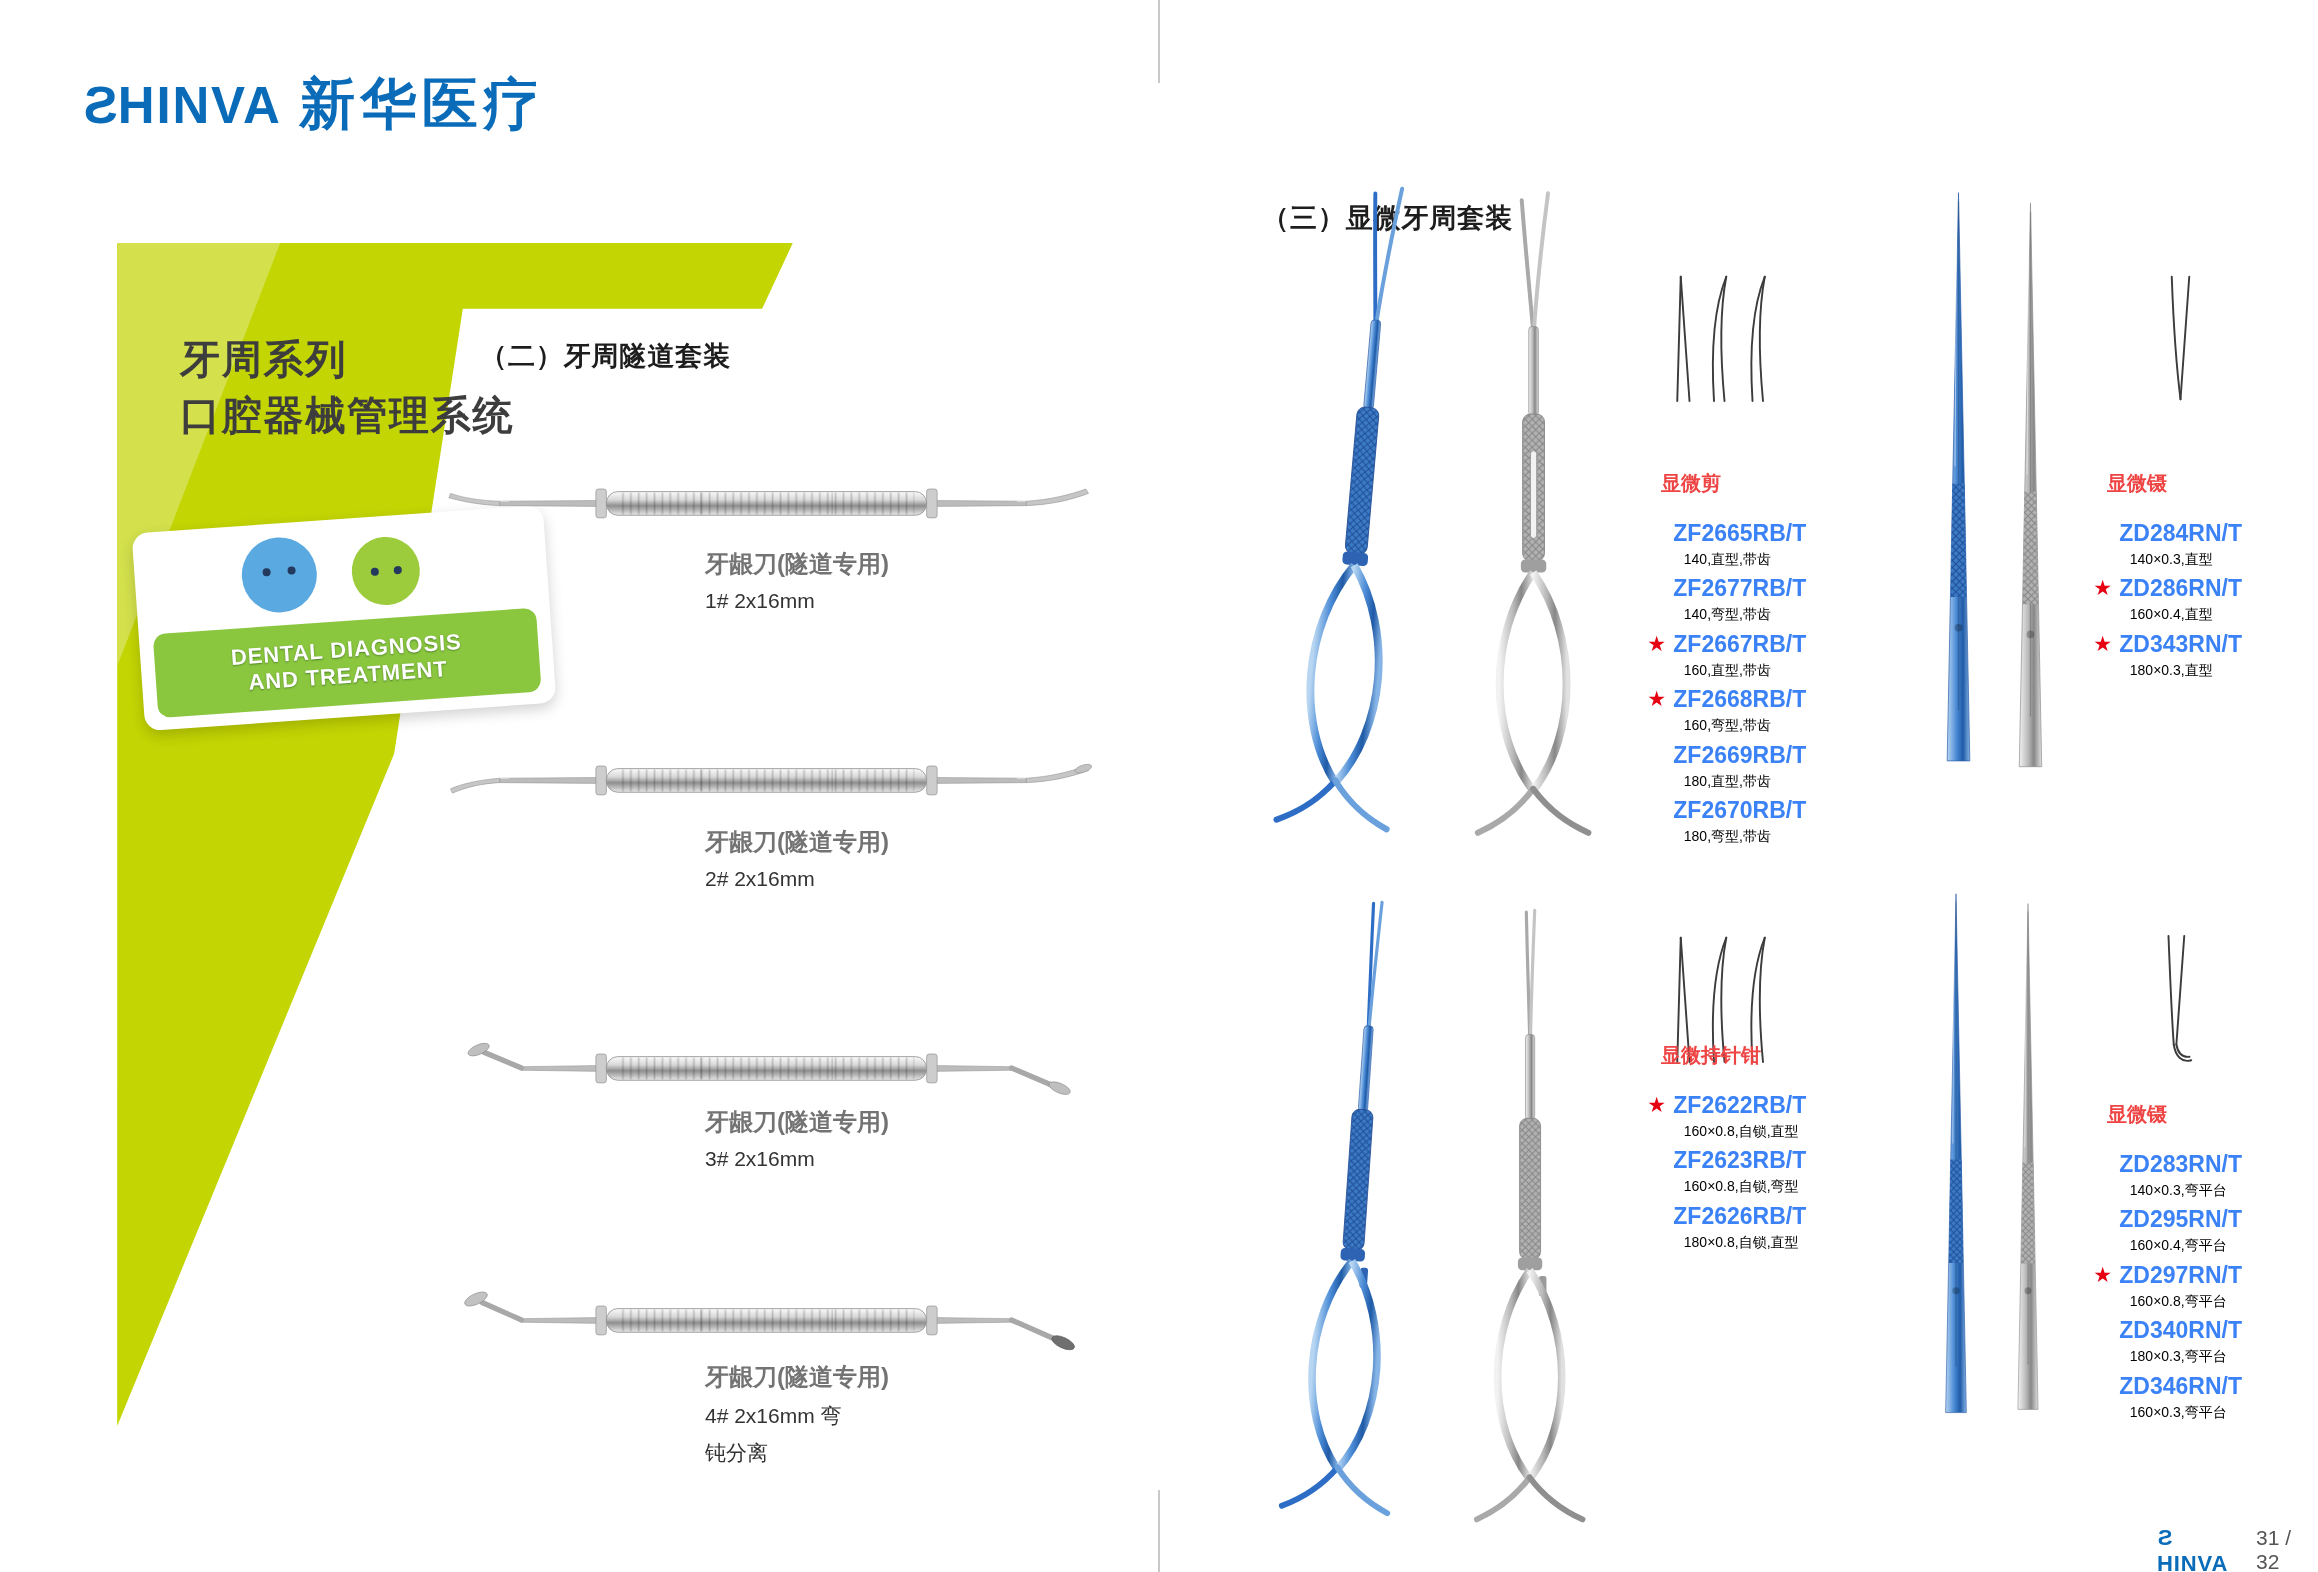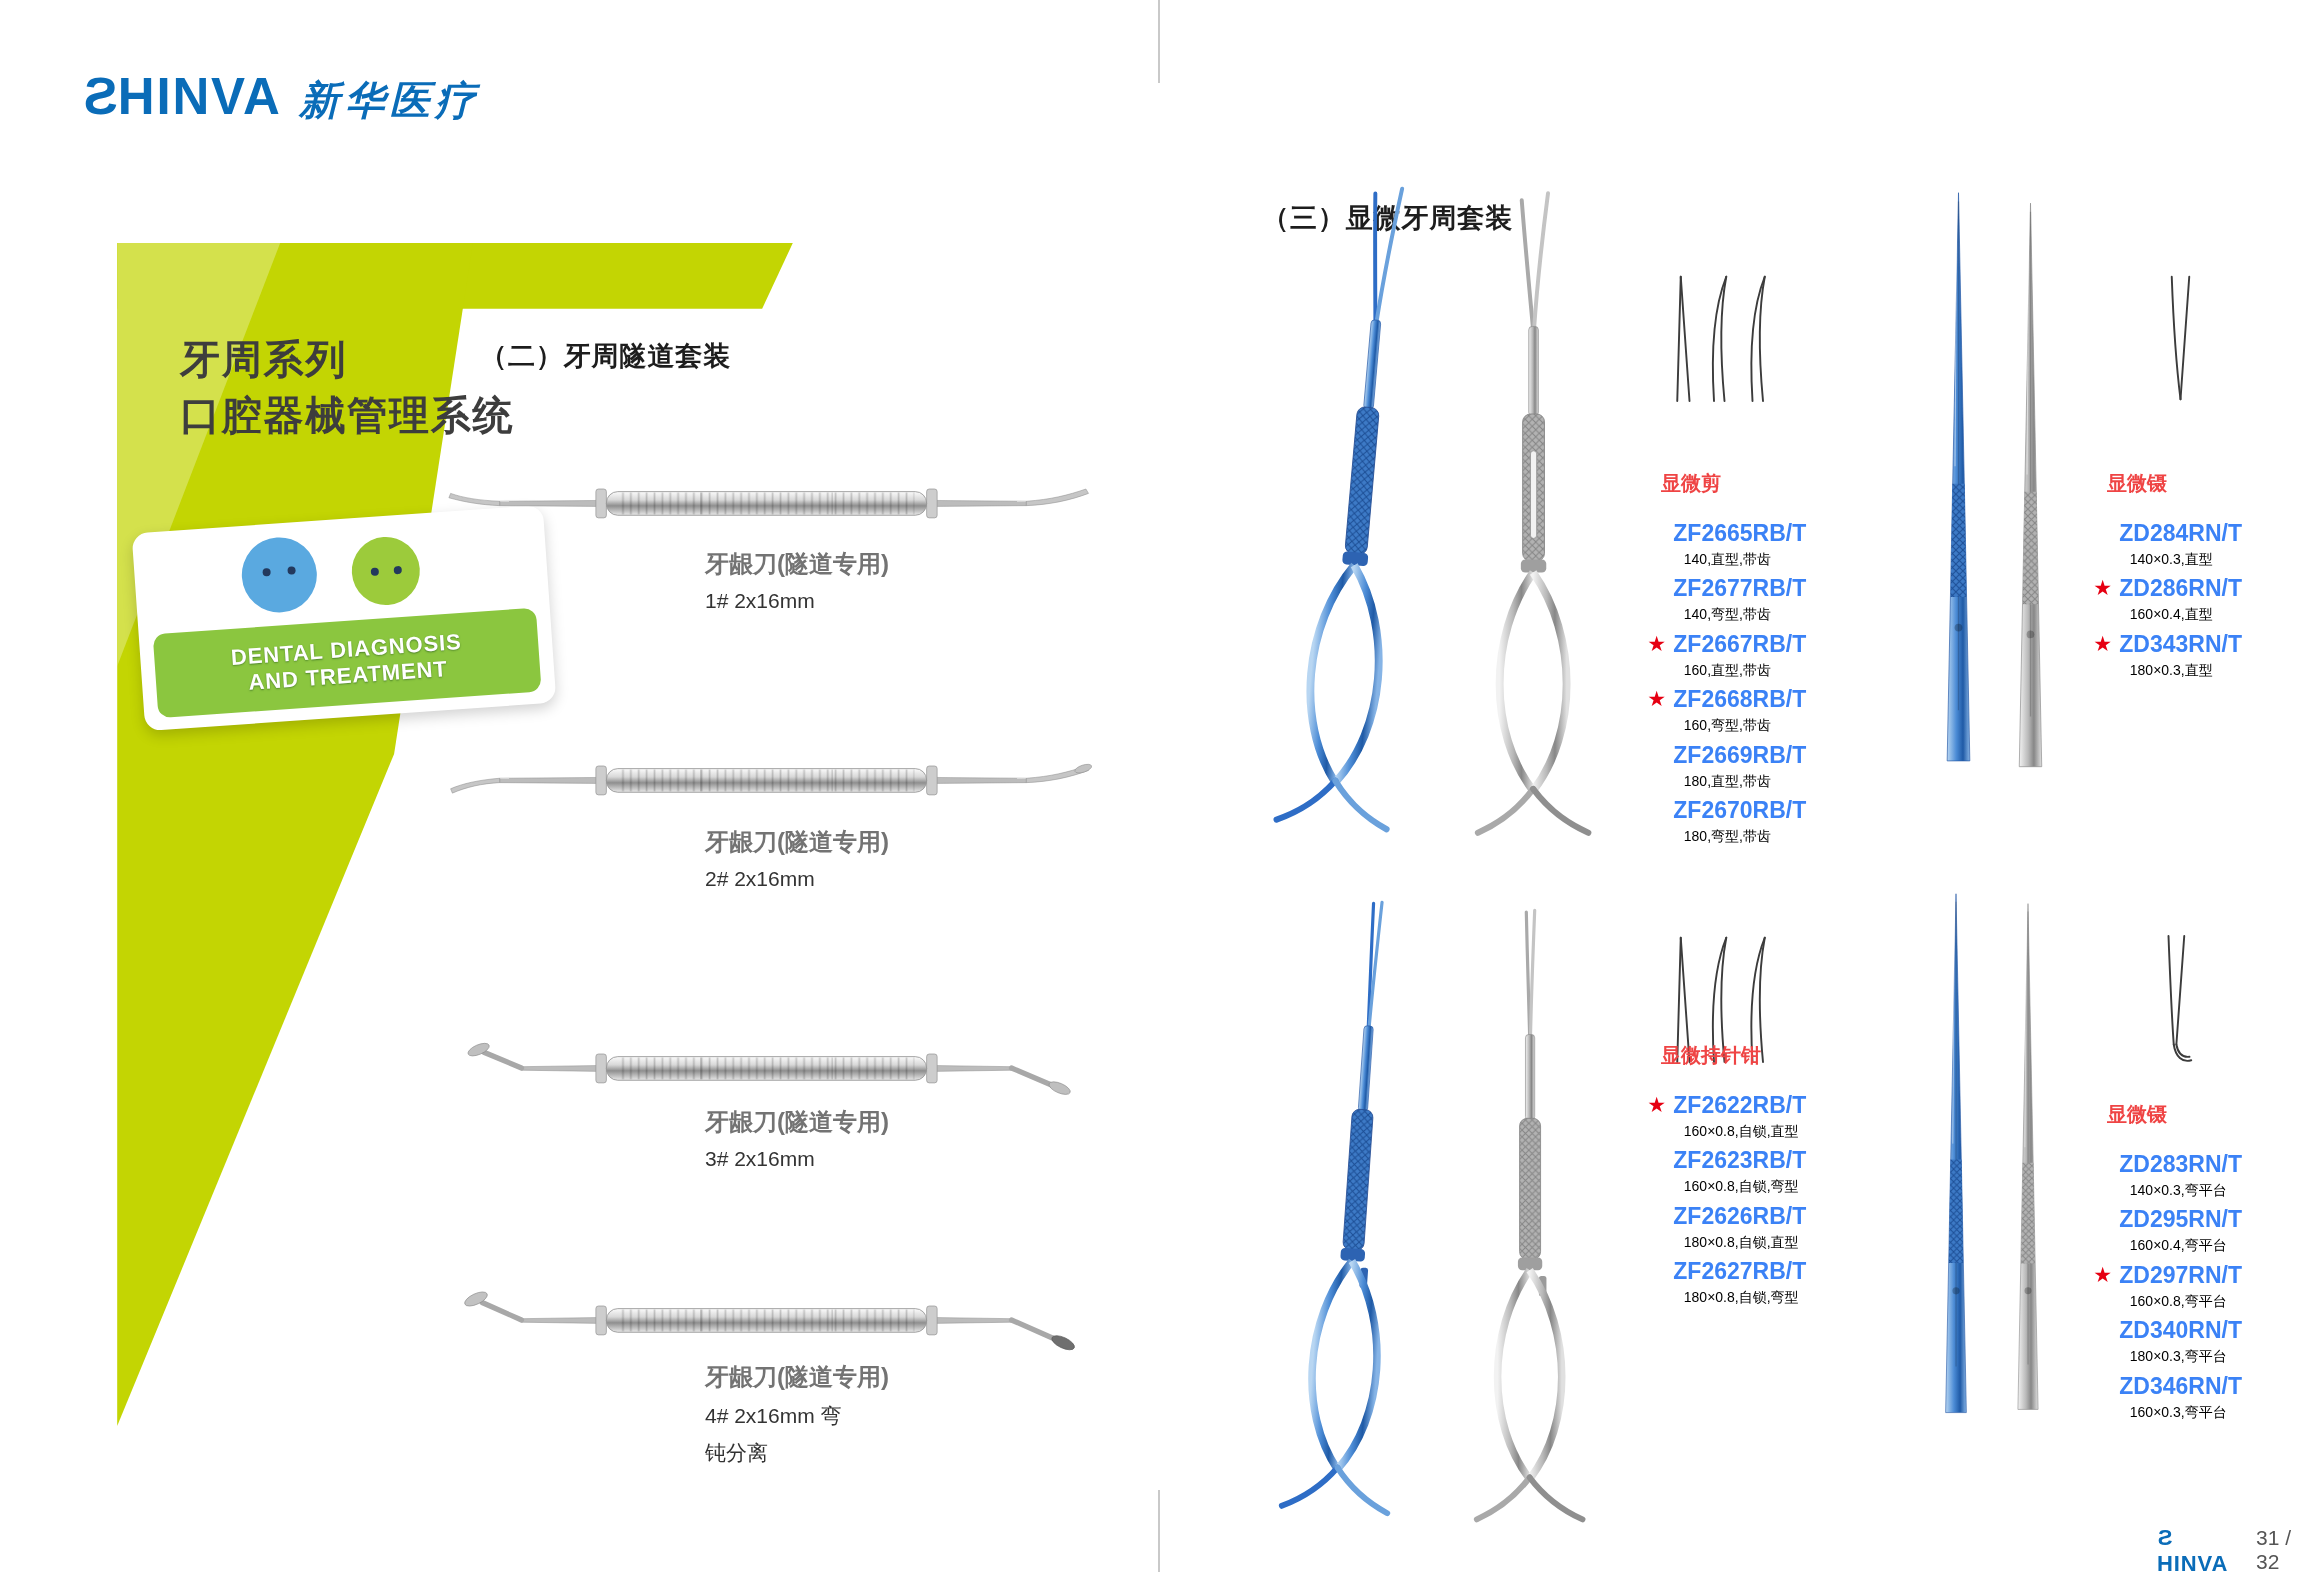--- a/index.html
+++ b/index.html
@@ -4,21 +4,21 @@
 <style>
   html,body{margin:0;padding:0;background:#ffffff;}
   #page{position:relative;width:2319px;height:1573px;background:#ffffff;overflow:hidden;
         font-family:"Liberation Sans","DejaVu Sans",sans-serif;color:#222;}
   .abs{position:absolute;}
 
   
   .logo{display:flex;align-items:baseline;gap:17.5px;color:#0a6cb8;}
   .logo-en{font-size:51px;font-weight:800;letter-spacing:1.8px;}
   .flip{display:inline-block;transform:scaleX(-1);}
-  .logo-cn{font-size:40px;font-weight:700;letter-spacing:5.3px;font-style:italic;}
+  .logo-cn{font-size:56px;font-weight:700;letter-spacing:5.3px;}
 
   
   .series-title{font-size:40px;font-weight:bold;color:#3d3d3d;line-height:1.4;letter-spacing:1.8px;}
   .section-title{font-size:27px;font-weight:bold;color:#1d1d1d;letter-spacing:0.9px;}
   .caption-name{font-size:24px;font-weight:bold;color:#737373;}
   .caption-spec{font-size:21px;color:#333;margin-top:8.8px;}
 
   
   .badge{width:412px;height:198px;transform:rotate(-4deg);}
   .badge-card{position:relative;width:100%;height:100%;background:#ffffff;border-radius:16px;
@@ -359,25 +359,20 @@
       <div class="product">
         <span class="star"></span>
         <div class="pcode">ZF2623RB/T</div>
         <div class="pspec">160×0.8,自锁,弯型</div>
       </div>
       <div class="product">
         <span class="star"></span>
         <div class="pcode">ZF2626RB/T</div>
         <div class="pspec">180×0.8,自锁,直型</div>
       </div>
-      <div class="product">
-        <span class="star"></span>
-        <div class="pcode">ZF2627RB/T</div>
-        <div class="pspec">180×0.8,自锁,弯型</div>
-      </div>
     </div>
   </div>
 
   <svg class="abs" style="left:1928px;top:889px" width="56" height="557" viewBox="0 0 70 700">
     <polygon points="35,6 22,658 48,658" fill="url(#blueV)" stroke="#2a5ca8" stroke-width="0.8"></polygon>
     <line x1="35" y1="16" x2="35" y2="600" stroke="rgba(0,0,0,0.18)" stroke-width="1.5"></line>
     <line x1="33" y1="10" x2="31" y2="320" stroke="rgba(255,255,255,0.5)" stroke-width="1.2"></line>
     <polygon points="28,340 42,340 44,470 26,470" fill="url(#knurlBlue)"></polygon>
     <circle cx="35" cy="505" r="4.5" fill="rgba(0,0,0,0.25)"></circle>
   </svg>

